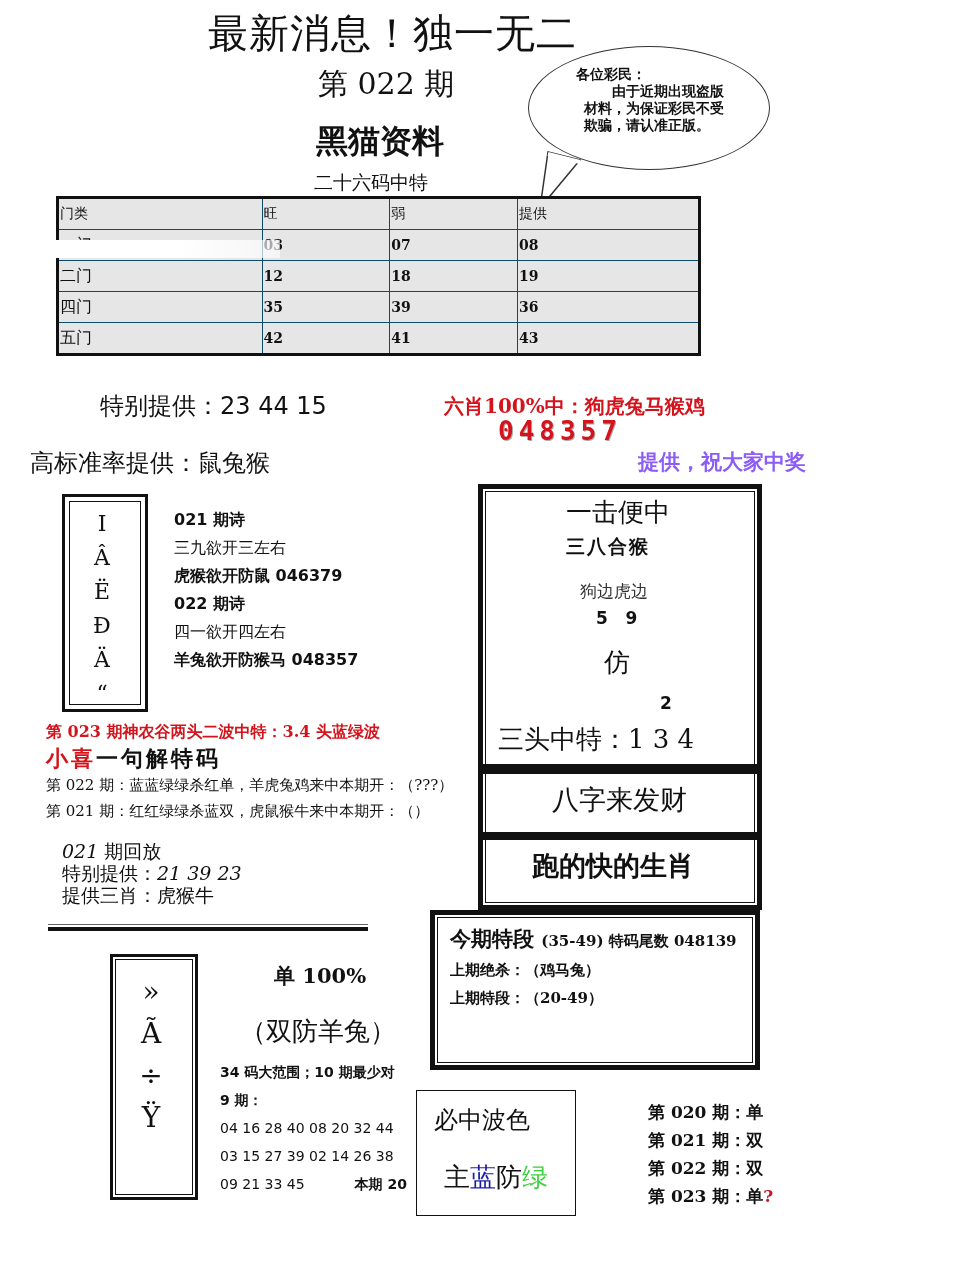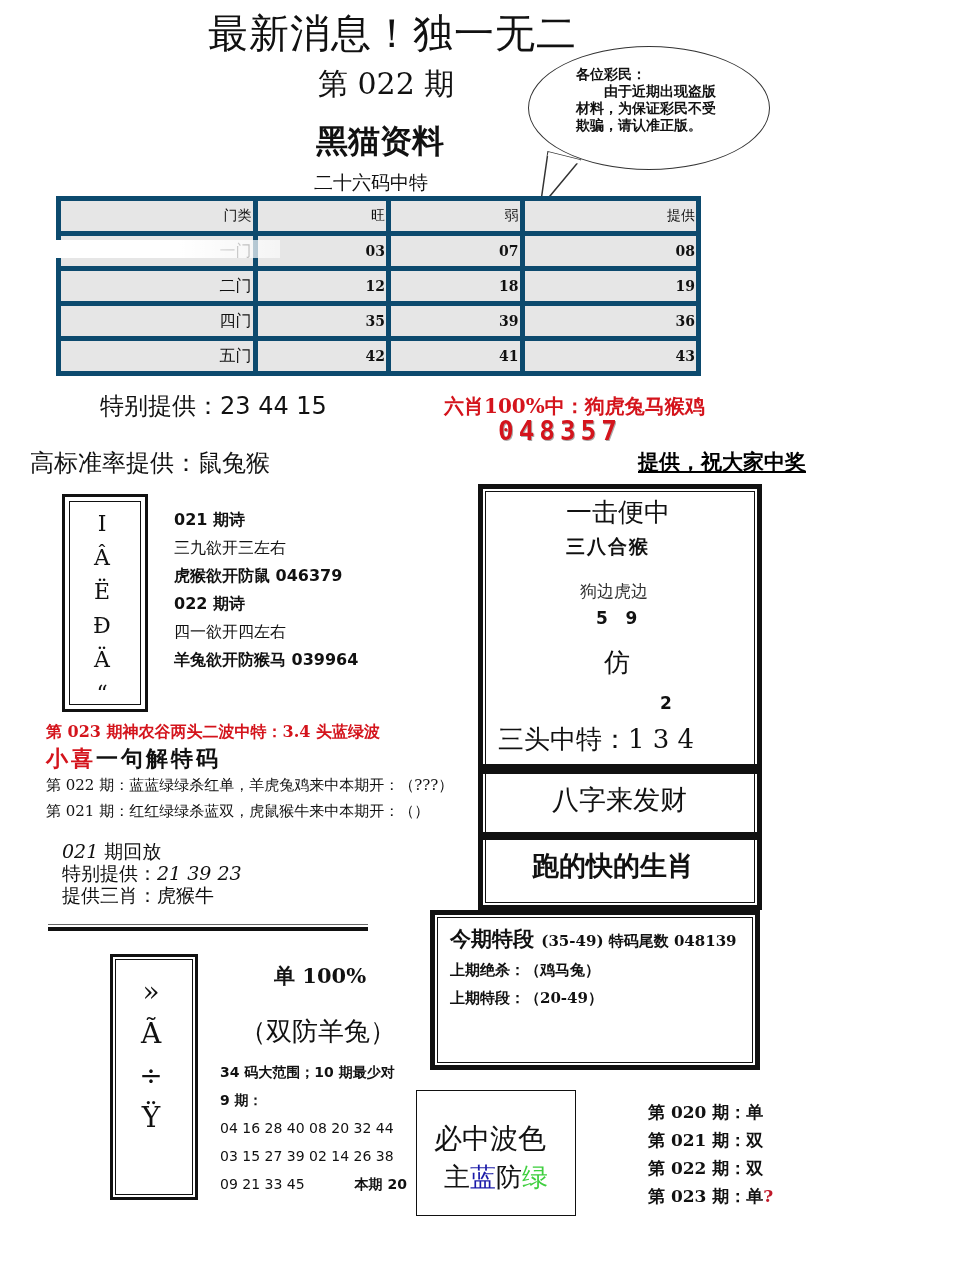--- a/index.html
+++ b/index.html
@@ -11,31 +11,31 @@
   .subtitle { left:316px; top:120px; font-size:32px; font-weight:bold; }
   .tagline { left:314px; top:170px; font-size:19px; }
 
   .bubble { left:528px; top:46px; width:240px; height:122px; border:1.5px solid #333;
             border-radius:50%; background:#fff; }
   .bubble-text { left:576px; top:66px; width:150px; font-size:14px; font-weight:bold; line-height:17px; }
   .bubble-tail { left:540px; top:150px; }
 
   table.main { position:absolute; left:56px; top:196px; width:645px; border-collapse:collapse;
                border:3px solid #111; background:#e6e6e6; font-size:14px; }
-  table.main th, table.main td { border:5px solid #0c4a6e; height:28px; text-align:right; font-weight:normal; }
+  table.main th, table.main td { border:1px solid #0c4a6e; height:28px; text-align:left; font-weight:normal; }
   table.main td { font-weight:bold; }
   table.main tr td:first-child { font-weight:normal; font-size:16px; }
   .mask { left:30px; top:240px; width:250px; height:18px; background:linear-gradient(90deg,#fff 60%,rgba(255,255,255,0.6)); }
 
   .special { left:100px; top:390px; font-family:"DejaVu Sans","Liberation Sans",sans-serif; font-size:24px; }
   .six { left:444px; top:393px; color:#d4141c; font-weight:bold; font-size:20px; }
   .sixnum { left:498px; top:416px; color:#d4141c; font-size:26px; font-weight:bold; letter-spacing:5px;
             font-family:"DejaVu Sans Mono","Liberation Mono",monospace; text-shadow:1px 1px 0 #aaa; }
   .gaobiao { left:30px; top:447px; font-size:24px; font-family:"DejaVu Sans","Liberation Sans",sans-serif;text-align:center; }
-  .wish { left:638px; top:448px; color:#000000; font-weight:bold; font-size:21px;text-decoration:underline; }
+  .wish { left:638px; top:448px; color:#8b5cf6; font-weight:bold; font-size:21px; }
 
   .poem-box { left:62px; top:494px; width:80px; height:212px; border:3px solid #111; }
   .poem-box-inner { position:absolute; left:4px; top:4px; right:4px; bottom:4px; border:1px solid #111; }
   .glyphs { position:absolute; left:22px; top:10px; width:30px; font-size:22px; line-height:34px; text-align:center; }
   .poem { left:174px; top:506px; font-size:16px; line-height:28px; }
   .poem .b { font-weight:bold; font-family:"DejaVu Sans","Liberation Sans",sans-serif; }
 
   .hit-box { left:478px; top:484px; width:274px; height:280px; border:5px solid #111; }
   .hit-inner { position:absolute; left:2px; top:2px; right:2px; bottom:0; border:1px solid #111; }
   .hit-title { left:566px; top:495px; font-size:26px; }
@@ -69,21 +69,21 @@
 
   .left-box { left:110px; top:954px; width:82px; height:240px; border:3px solid #111; }
   .left-glyphs { position:absolute; left:20px; top:14px; font-size:28px; line-height:42px; text-align:center; width:36px; }
 
   .dan { left:274px; top:962px; font-size:21px; font-weight:bold; }
   .shuang { left:240px; top:1014px; font-size:26px; }
   .nums { left:220px; top:1058px; font-size:14px; line-height:28px; font-family:"DejaVu Sans","Liberation Sans",sans-serif; }
   .nums .b { font-weight:bold; }
 
   .wave-box { left:416px; top:1090px; width:158px; height:124px; border:1px solid #111; }
-  .wave-title { left:434px; top:1104px; font-size:28px;margin-top:16px; }
+  .wave-title { left:434px; top:1104px; font-size:24px; }
   .wave-sub { left:444px; top:1160px; font-size:26px; }
   .blue { color:#1a1aa8; } .green { color:#3fcf3f; }
 
   .hist { left:600px; top:1098px; font-size:17px; line-height:28px; font-weight:bold;margin-left:48px; }
   .hist .q { color:#c01828; }
 </style>
 </head>
 <body>
 
 <div class="abs title">最新消息！独一无二</div>
@@ -91,21 +91,21 @@
 <div class="abs subtitle">黑猫资料</div>
 <div class="abs tagline">二十六码中特</div>
 
 <div class="abs bubble"></div>
 <svg class="abs bubble-tail" width="60" height="60">
   <polygon points="8,2 0,58 40,10" fill="#fff" stroke="#333" stroke-width="1.5"></polygon>
   <line x1="8" y1="4" x2="40" y2="12" stroke="#fff" stroke-width="4"></line>
 </svg>
 <div class="abs bubble-text">
   <div>各位彩民：</div>
-  <div style="text-indent:2em;">由于近期出现盗版材料，为保证彩民不受欺骗，请认准正版。</div>
+  <div style="text-indent:2em;margin-left:8px;">由于近期出现盗版材料，为保证彩民不受欺骗，请认准正版。</div>
 </div>
 
 <table class="main">
   <thead>
     <tr>
       <th>门类</th>
       <th>旺</th>
       <th>弱</th>
       <th>提供</th>
     </tr>
@@ -155,21 +155,21 @@
     <div>Ä</div>
     <div>“</div>
   </div>
 </div>
 <div class="abs poem">
   <div class="b">021 期诗</div>
   <div>三九欲开三左右</div>
   <div class="b">虎猴欲开防鼠 046379</div>
   <div class="b">022 期诗</div>
   <div>四一欲开四左右</div>
-  <div class="b">羊兔欲开防猴马 039964</div>
+  <div class="b">羊兔欲开防猴马 048357</div>
 </div>
 
 <div class="abs hit-box">
     <div class="hit-inner"></div>
   </div>
 <div class="abs hit-title">一击便中</div>
 <div class="abs hit-sub">三八合猴</div>
 <div class="abs hit-edge">狗边虎边</div>
 <div class="abs hit-nums" style="white-space:pre;">5   9</div>
 <div class="abs hit-fang">仿</div>

